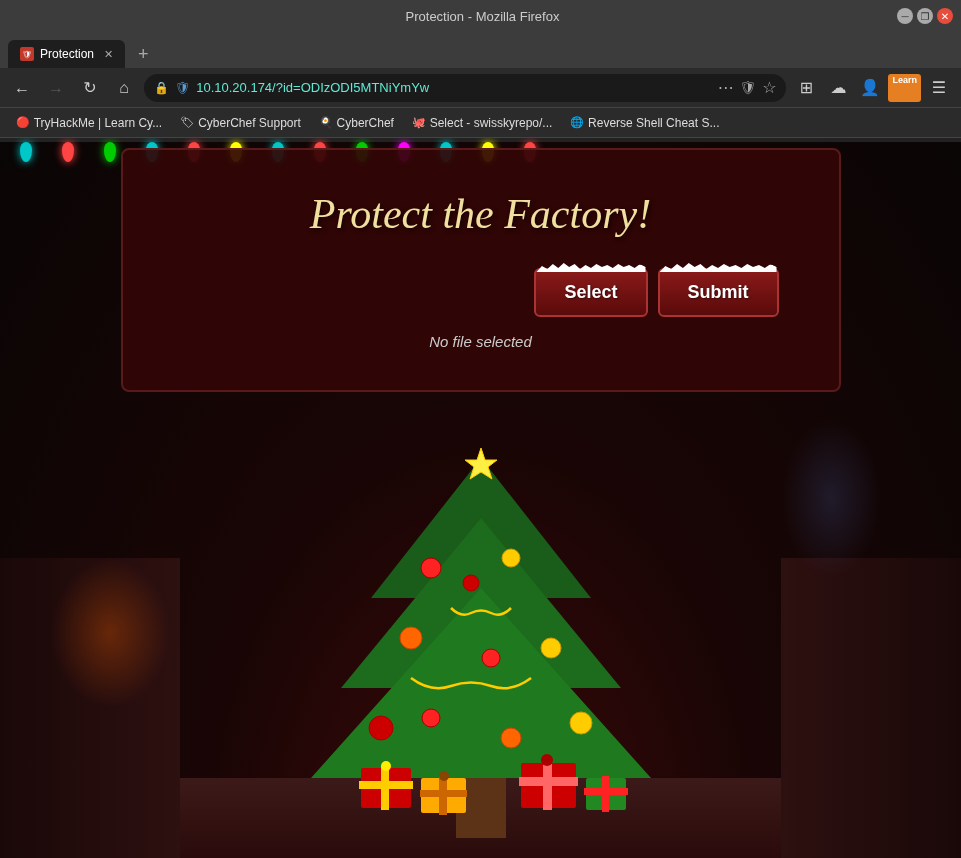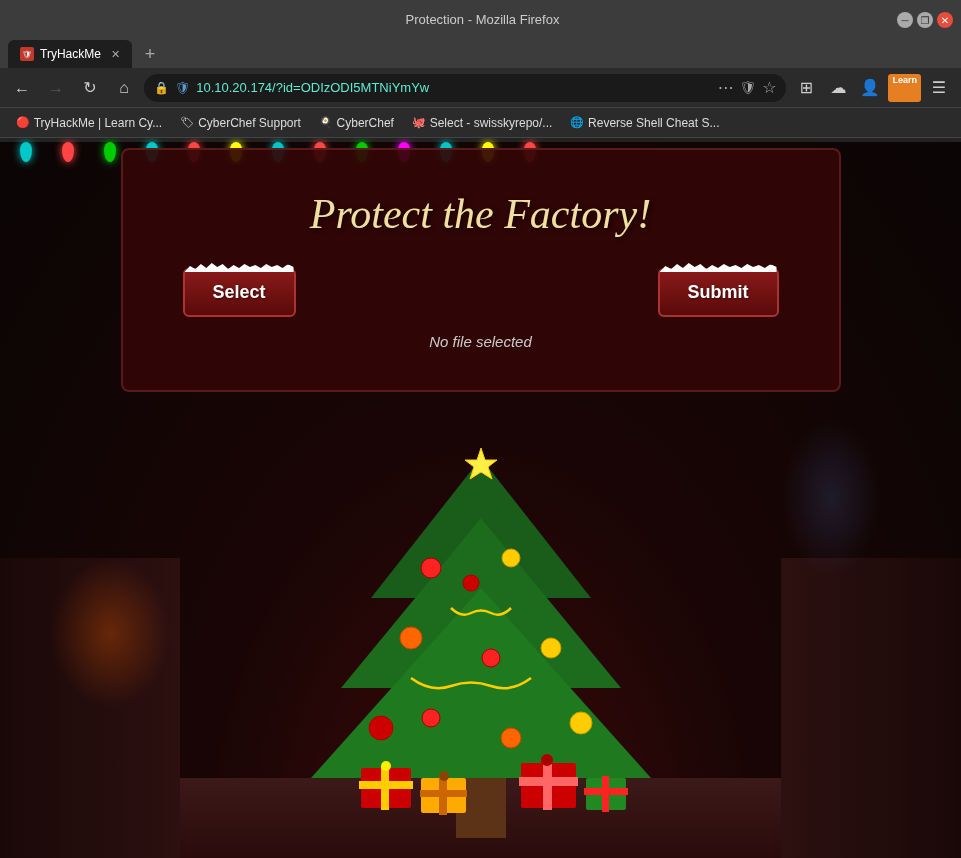--- a/index.html
+++ b/index.html
@@ -12,23 +12,23 @@
       display: flex;
       flex-direction: column;
       background: #2b2b2b;
     }
 
     
     .title-bar {
       height: 32px;
       background: #3c3c3c;
       display: flex;
-      align-items: flex-start;
+      align-items: center;
       justify-content: space-between;
-      padding: 12px 8px;
+      padding: 0 8px;
       flex-shrink: 0;
     }
     .title-text {
       flex: 1;
       text-align: center;
       color: #ccc;
       font-size: 13px;
     }
     .window-controls {
       display: flex;
@@ -264,21 +264,21 @@
 
     .dialog-description {
       color: #e0e0e0;
       font-size: 17px;
       margin-bottom: 30px;
       line-height: 1.5;
     }
 
     .btn-row {
       display: flex;
-      justify-content: space-between;
+      justify-content: flex-end;
       gap: 10px;
       margin-bottom: 16px;
     }
 
     .snow-button {
       position: relative;
       padding: 12px 28px;
       font-size: 18px;
       font-weight: bold;
       color: #fff;
@@ -345,21 +345,21 @@
     <div class="window-controls">
       <button class="win-btn win-minimize">─</button>
       <button class="win-btn win-restore">❐</button>
       <button class="win-btn win-close">✕</button>
     </div>
   </div>
 
   <div class="tab-bar">
     <div class="tab active">
       <div class="tab-favicon">🛡</div>
-      <span>TryHackMe</span>
+      <span>Protection</span>
       <span class="tab-close">✕</span>
     </div>
     <button class="tab-new">+</button>
   </div>
 
   <div class="nav-bar">
     <button class="nav-btn">←</button>
     <button class="nav-btn disabled">→</button>
     <button class="nav-btn">↻</button>
     <button class="nav-btn">⌂</button>

